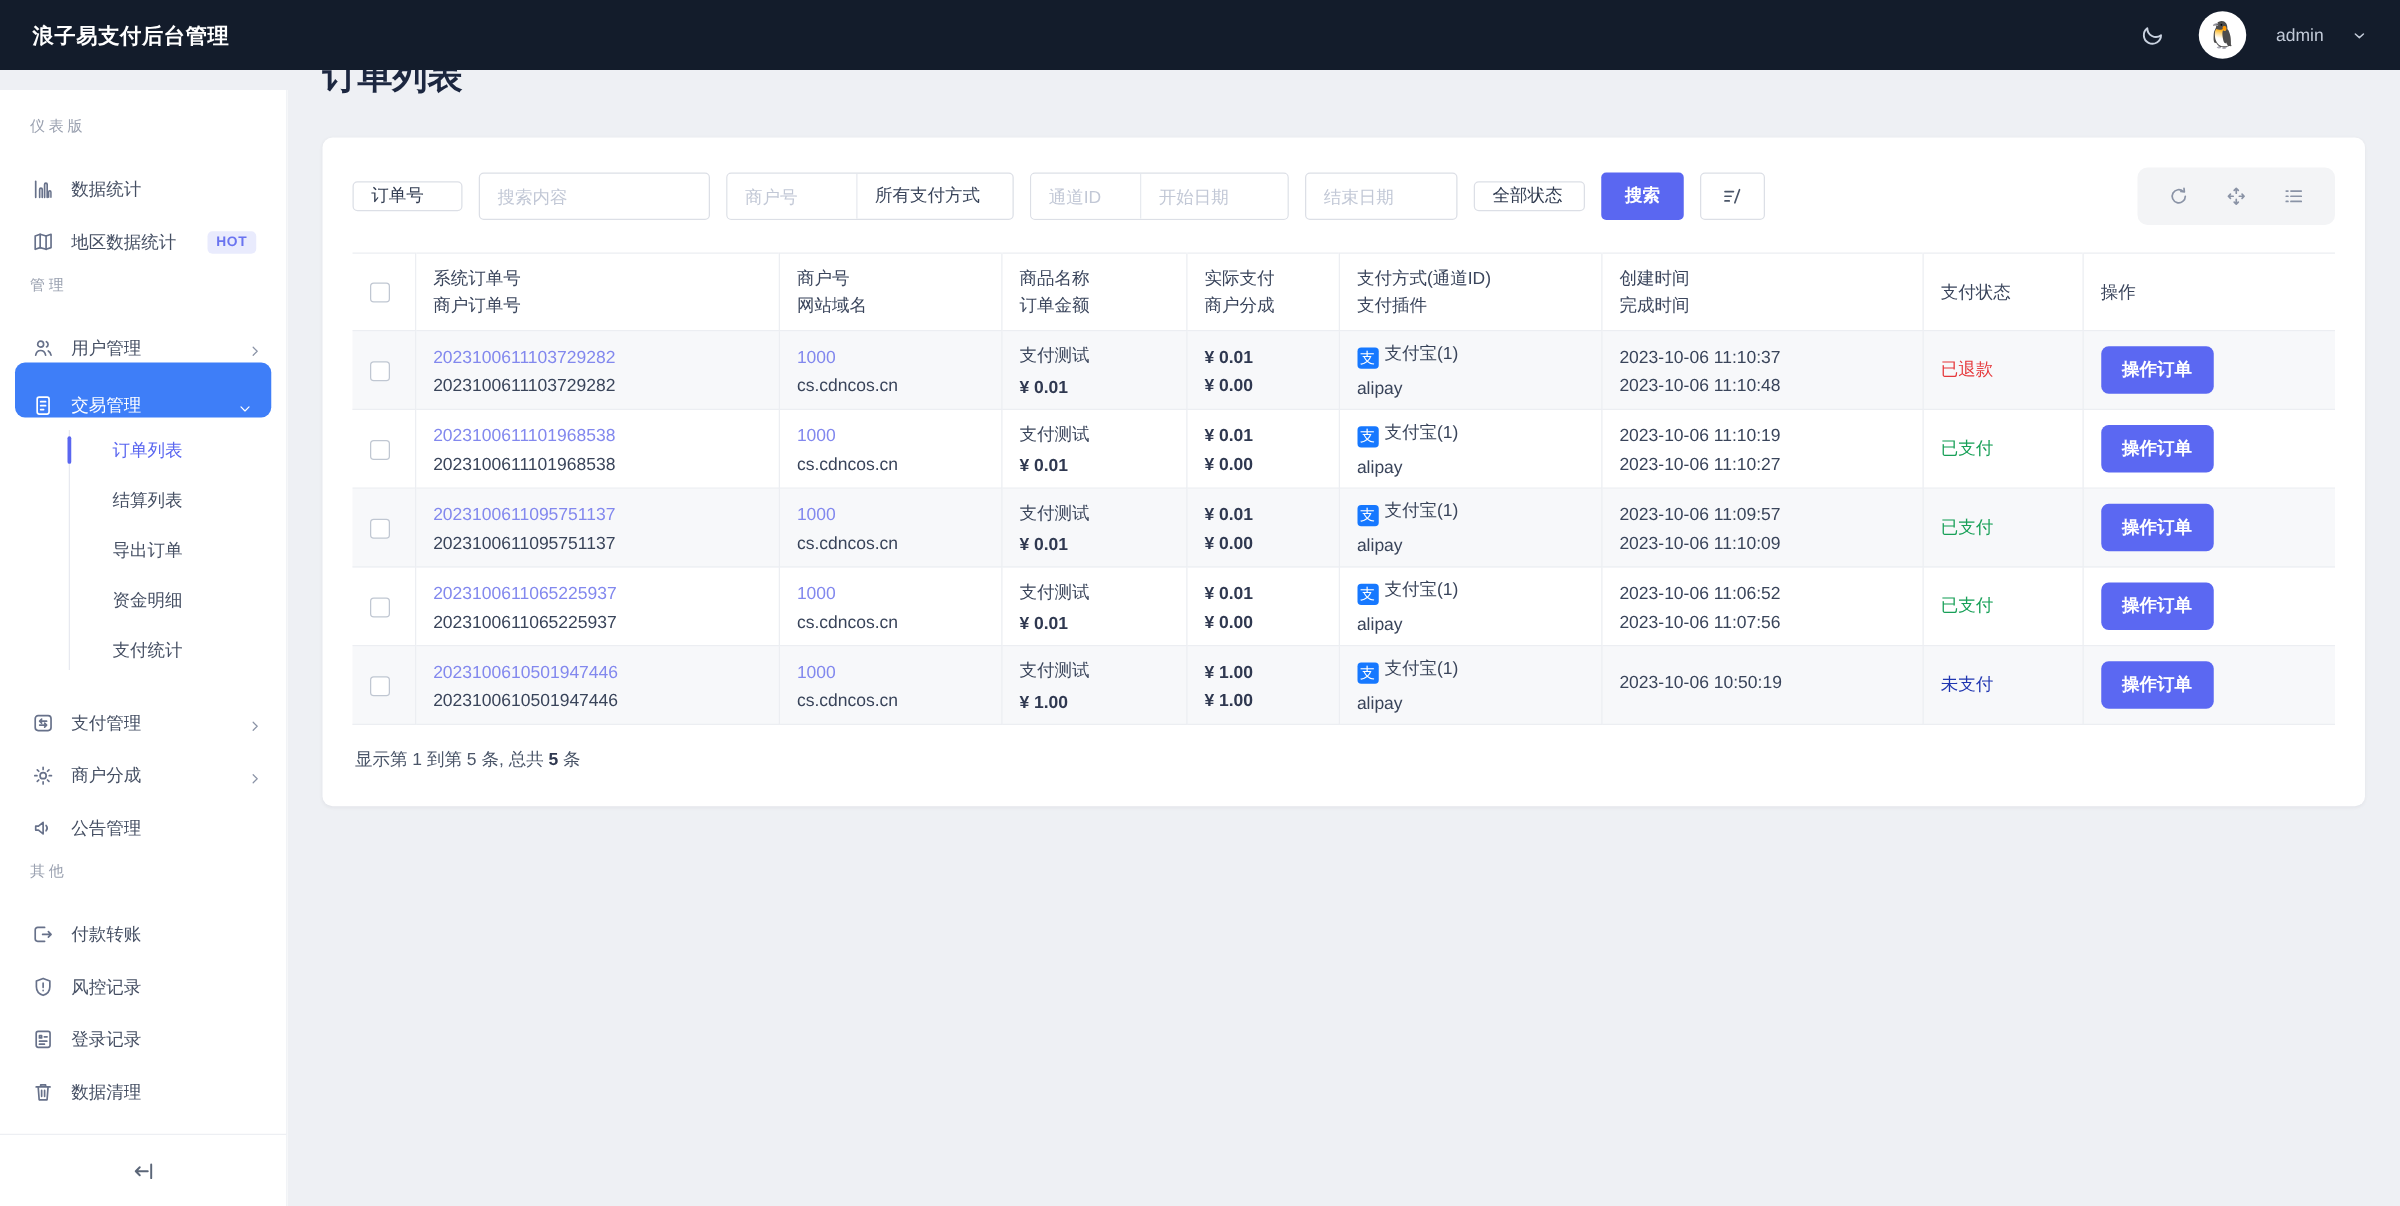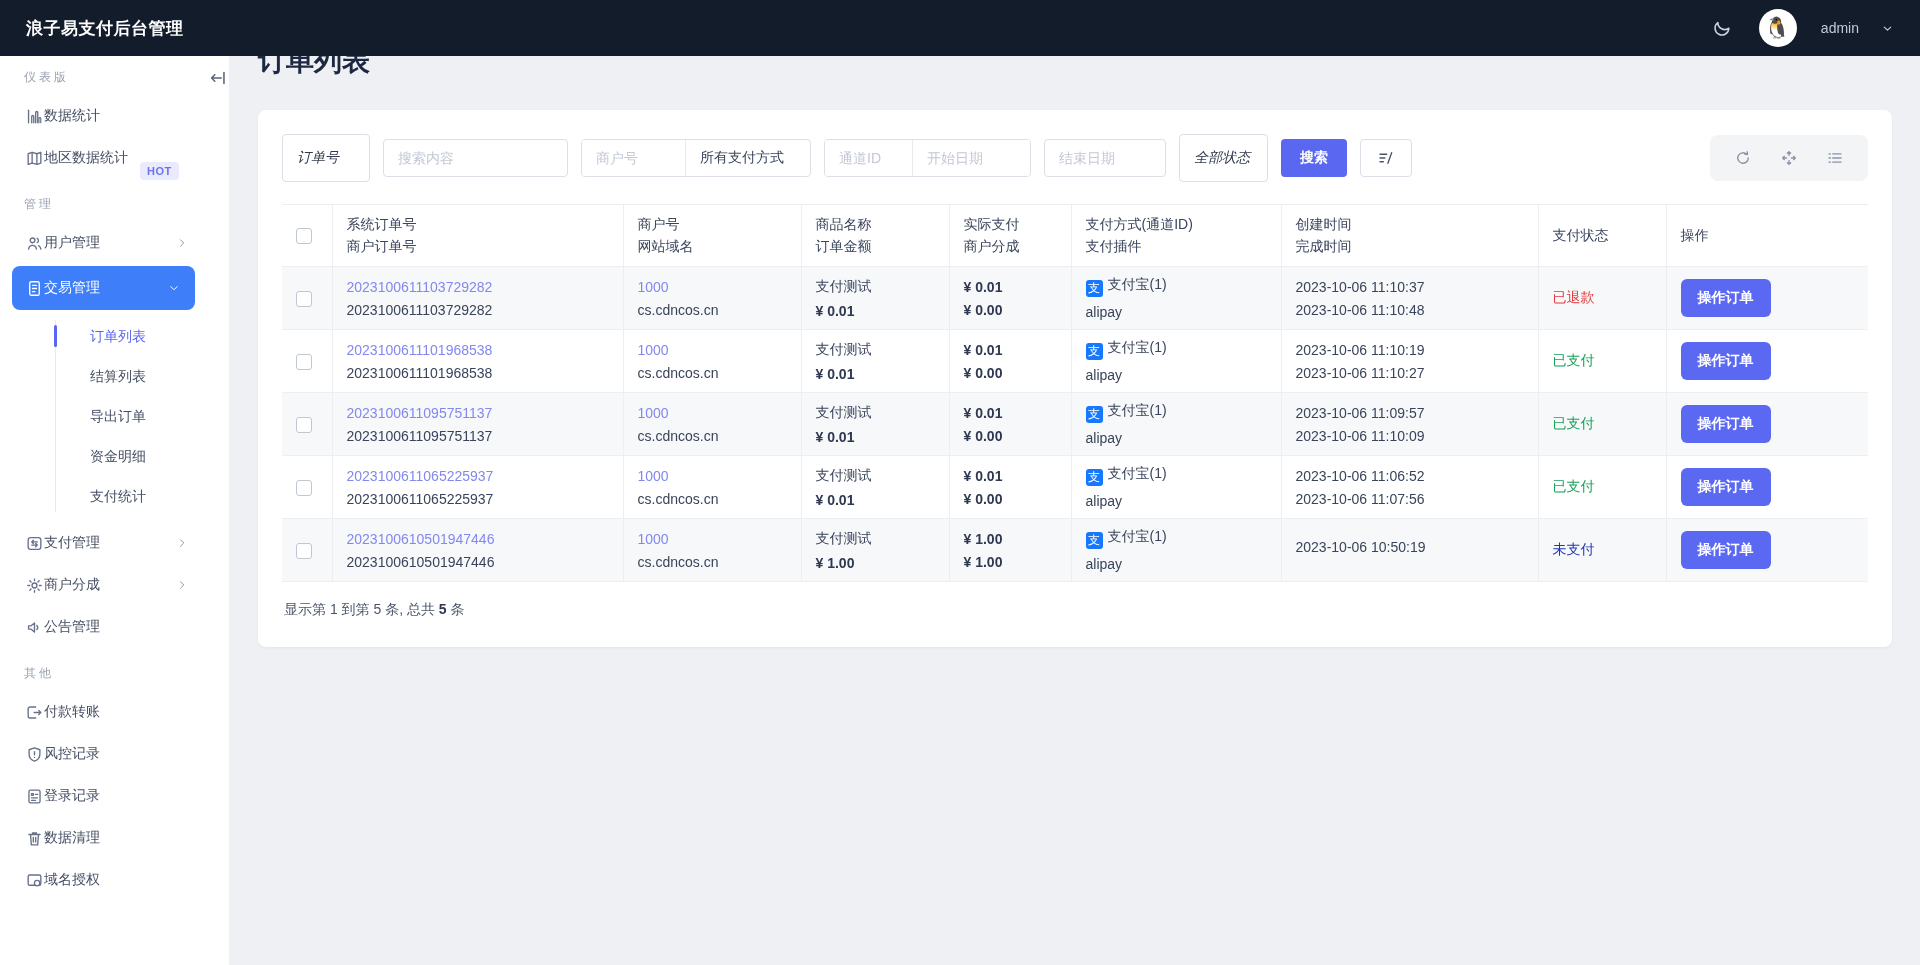--- a/index.html
+++ b/index.html
@@ -17,26 +17,26 @@
   }
   .brand { color:#fff; font-size:17px; font-weight:700; letter-spacing:.5px; }
   .topbar-right { margin-left:auto; display:flex; align-items:center; gap:24px; }
   .icon-btn-dark { width:26px; height:26px; color:#c9d2e0; cursor:pointer; display:flex; align-items:center; justify-content:center; }
   .avatar { width:38px; height:38px; border-radius:50%; background:#fff; display:flex; align-items:center; justify-content:center; font-size:21px; cursor:pointer; overflow:hidden; }
   .admin-chip { display:flex; align-items:center; gap:22px; color:#c2cad8; font-size:14px; cursor:pointer; }
   .admin-chip svg { width:13px; height:13px; }
 
   
   .sidebar {
-    position:fixed; top:48px; left:0; bottom:0; width:230px;
-    background:#fff; border-right:1px solid #edeff3; display:flex; flex-direction:row; z-index:10;
+    position:fixed; top:72px; left:0; bottom:0; width:230px;
+    background:#fff; border-right:1px solid #edeff3; display:flex; flex-direction:column; z-index:10;
   }
   .side-scroll { flex:1; overflow:hidden; padding-top:4px; }
   .section-label { color:#9aa1b0; font-size:12px; padding:17px 24px 9px; letter-spacing:3px; }
-  .side-item { height:42px; display:flex; align-items:center; padding:0 18px 0 25px; color:#454f63; cursor:pointer; }
+  .side-item { height:42px; display:flex; align-items:flex-end; gap:13px; padding:0 18px 0 25px; color:#454f63; cursor:pointer; }
   .side-item .icon { width:19px; height:19px; color:#67718a; flex:none; }
   .side-item .icon svg { width:19px; height:19px; }
   .side-item .chev { margin-left:auto; width:14px; height:14px; color:#8b94a7; }
   .side-item .chev svg { width:14px; height:14px; }
   .side-item.active {
     background:#3e7ef8; color:#fff; margin:2px 12px; padding:0 14px 0 13px; border-radius:8px; height:44px;
   }
   .side-item.active .icon, .side-item.active .chev { color:#fff; }
   .badge-hot { background:#e9ebfd; color:#6a74f0; font-size:11px; font-weight:700; padding:3px 7px; border-radius:4px; margin-left:12px; letter-spacing:.5px;margin-top:25px; }
   .submenu { position:relative; padding:4px 0 6px; }
@@ -47,21 +47,21 @@
   .side-bottom { border-top:1px solid #edeff3; height:58px; display:flex; align-items:center; justify-content:center; }
   .collapse-btn { width:22px; height:22px; color:#5b6678; cursor:pointer; }
 
   
   .main { margin-left:230px; padding:38px 28px 0; }
   .page-title { font-size:28px; font-weight:800; color:#1c2740; margin:4px 0 30px; }
   .card { background:#fff; border-radius:8px; padding:24px; box-shadow:0 1px 3px rgba(16,24,40,.05); }
 
   
   .filter-row { display:flex; align-items:center; gap:13px; margin-bottom:22px; }
-  .fsel { height:48px; border:1px solid #dcdfe6; border-radius:4px; display:flex; align-items:center; padding:0 14px; color:#2f3a4f; background:#fff; cursor:pointer; white-space:nowrap;font-style:italic; }
+  .fsel { height:24px; border:1px solid #dcdfe6; border-radius:4px; display:flex; align-items:center; padding:0 14px; color:#2f3a4f; background:#fff; cursor:pointer; white-space:nowrap; }
   .finput { height:38px; border:1px solid #dcdfe6; border-radius:4px; padding:0 14px; font-size:14px; color:#1d4ed8; background:#fff; outline:none; font-family:inherit; }
   .finput::placeholder { color:#c2c8d6; }
   .fgroup { display:flex; align-items:stretch; height:38px; border:1px solid #dcdfe6; border-radius:4px; background:#fff; overflow:hidden; }
   .fgroup .seg { display:flex; align-items:center; padding:0 14px; white-space:nowrap; }
   .fgroup .seg + .seg { border-left:1px solid #e7eaef; }
   .fgroup input.seg { border:none; height:100%; outline:none; font-size:14px; font-family:inherit; color:#2f3a4f; }
   .fgroup input.seg::placeholder { color:#c2c8d6; }
   .btn-search { height:38px; padding:0 19px; background:#5a67f1; color:#fff; border:none; border-radius:4px; font-size:14px; font-weight:700; cursor:pointer; font-family:inherit; }
   .btn-filter { height:38px; width:52px; border:1px solid #dcdfe6; border-radius:4px; background:#fff; display:flex; align-items:center; justify-content:center; color:#4a5568; cursor:pointer; }
   .btn-filter svg { width:18px; height:18px; }

